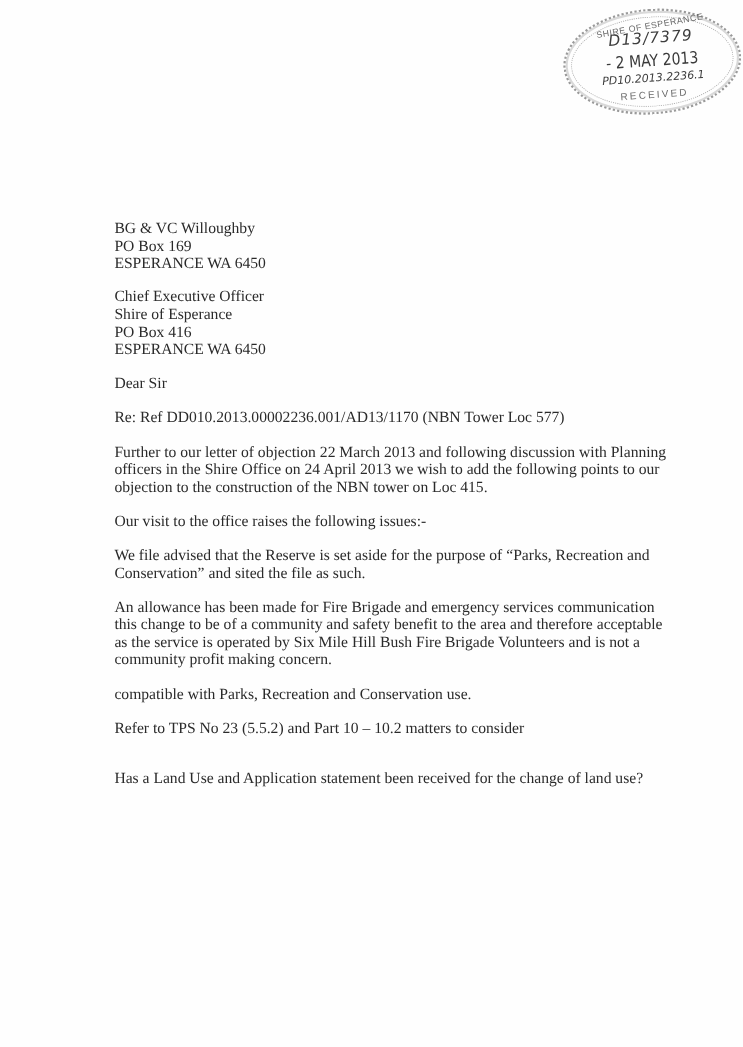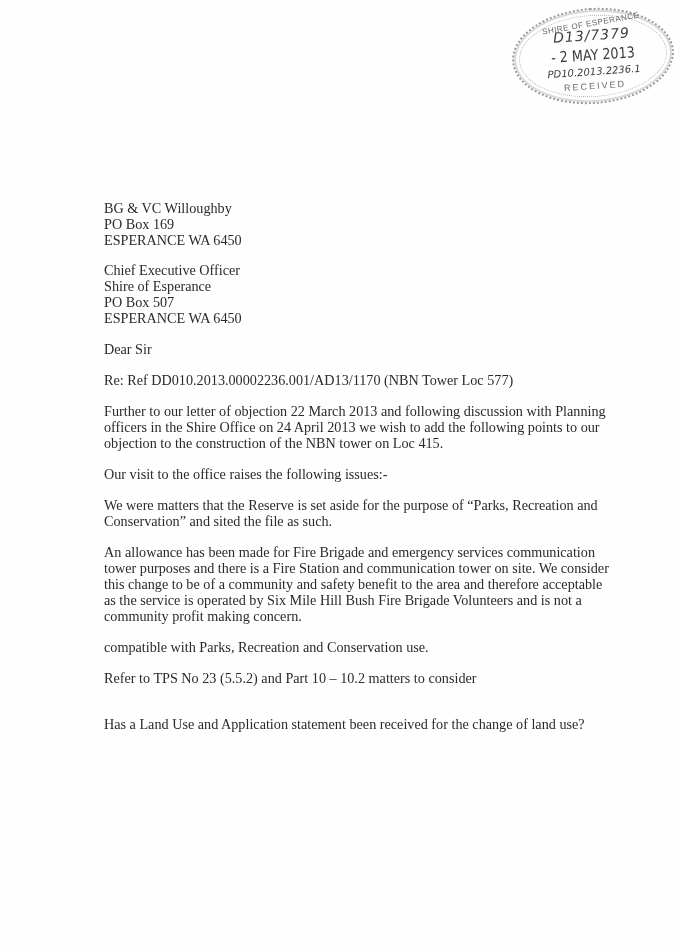--- a/index.html
+++ b/index.html
@@ -127,21 +127,21 @@
       <span class="line">BG &amp; VC Willoughby</span>
       <span class="line">PO Box 169</span>
       <span class="line">ESPERANCE WA 6450</span>
     </div>
 
     <div class="gap-addr"></div>
 
     <div class="block">
       <span class="line">Chief Executive Officer</span>
       <span class="line">Shire of Esperance</span>
-      <span class="line">PO Box 507</span>
+      <span class="line">PO Box 416</span>
       <span class="line">ESPERANCE WA 6450</span>
     </div>
 
     <div class="gap"></div>
 
     <div class="block">
       <span class="line">Dear Sir</span>
     </div>
 
     <div class="gap"></div>
@@ -160,29 +160,28 @@
 
     <div class="gap"></div>
 
     <div class="block">
       <span class="line">Our visit to the office raises the following issues:-</span>
     </div>
 
     <div class="gap"></div>
 
     <div class="block">
-      <span class="line">We were matters that the Reserve is set aside for the purpose of “Parks, Recreation and</span>
+      <span class="line">We file advised that the Reserve is set aside for the purpose of “Parks, Recreation and</span>
       <span class="line">Conservation” and sited the file as such.</span>
     </div>
 
     <div class="gap"></div>
 
     <div class="block">
       <span class="line">An allowance has been made for Fire Brigade and emergency services communication</span>
-      <span class="line">tower purposes and there is a Fire Station and communication tower on site. We consider</span>
       <span class="line">this change to be of a community and safety benefit to the area and therefore acceptable</span>
       <span class="line">as the service is operated by Six Mile Hill Bush Fire Brigade Volunteers and is not a</span>
       <span class="line">community profit making concern.</span>
     </div>
 
     <div class="gap"></div>
 
     <div class="block">
       <span class="line">compatible with Parks, Recreation and Conservation use.</span>
     </div>

